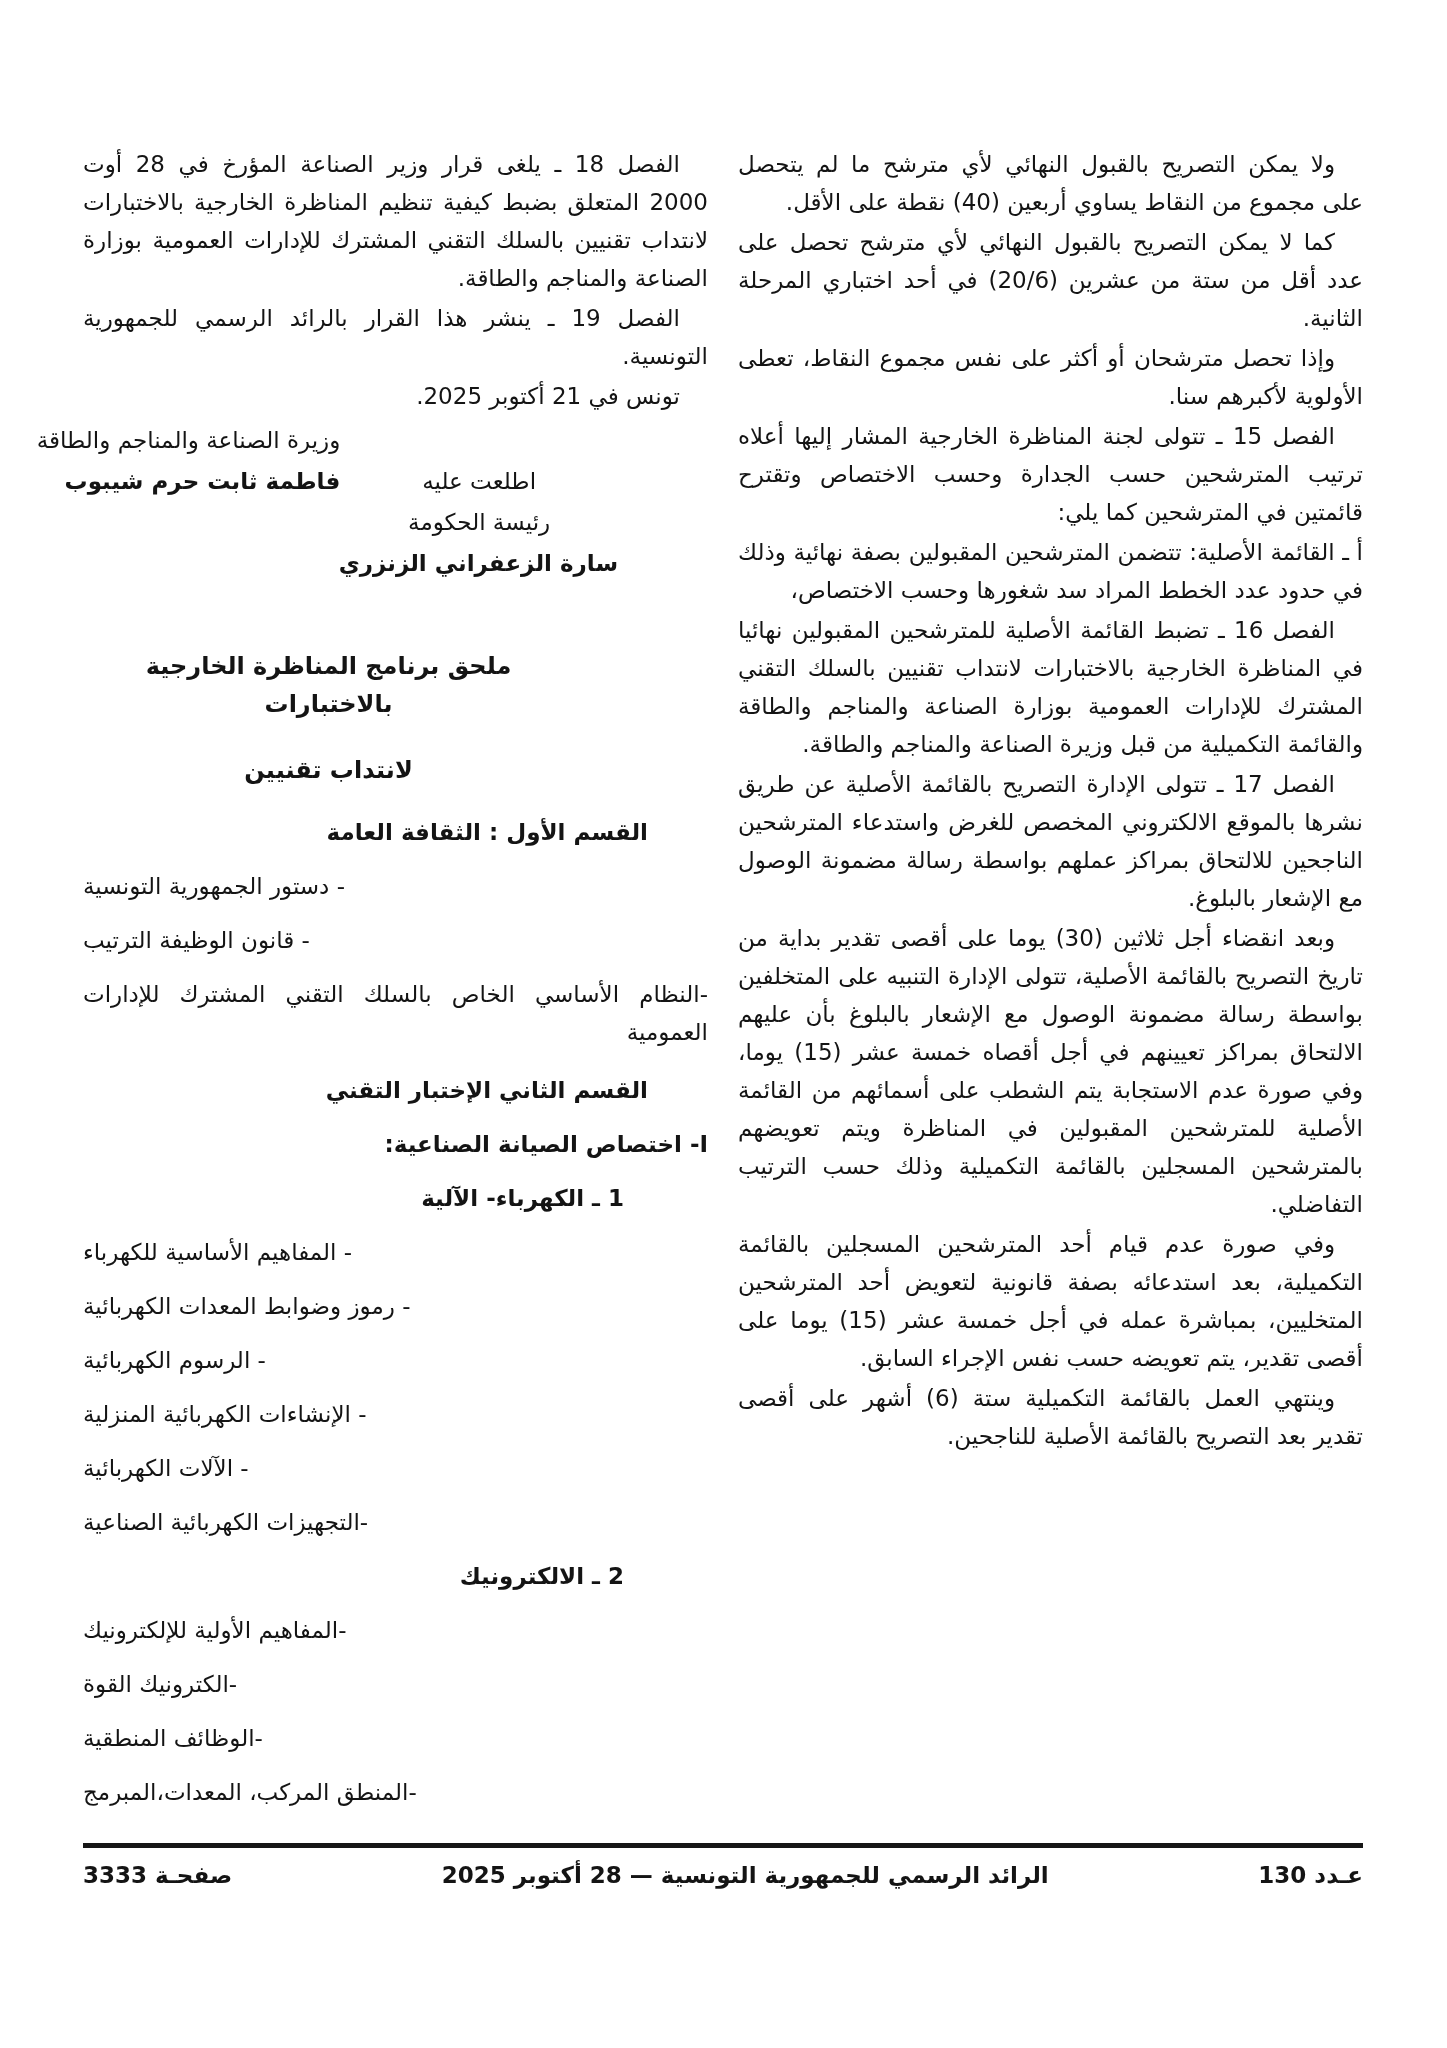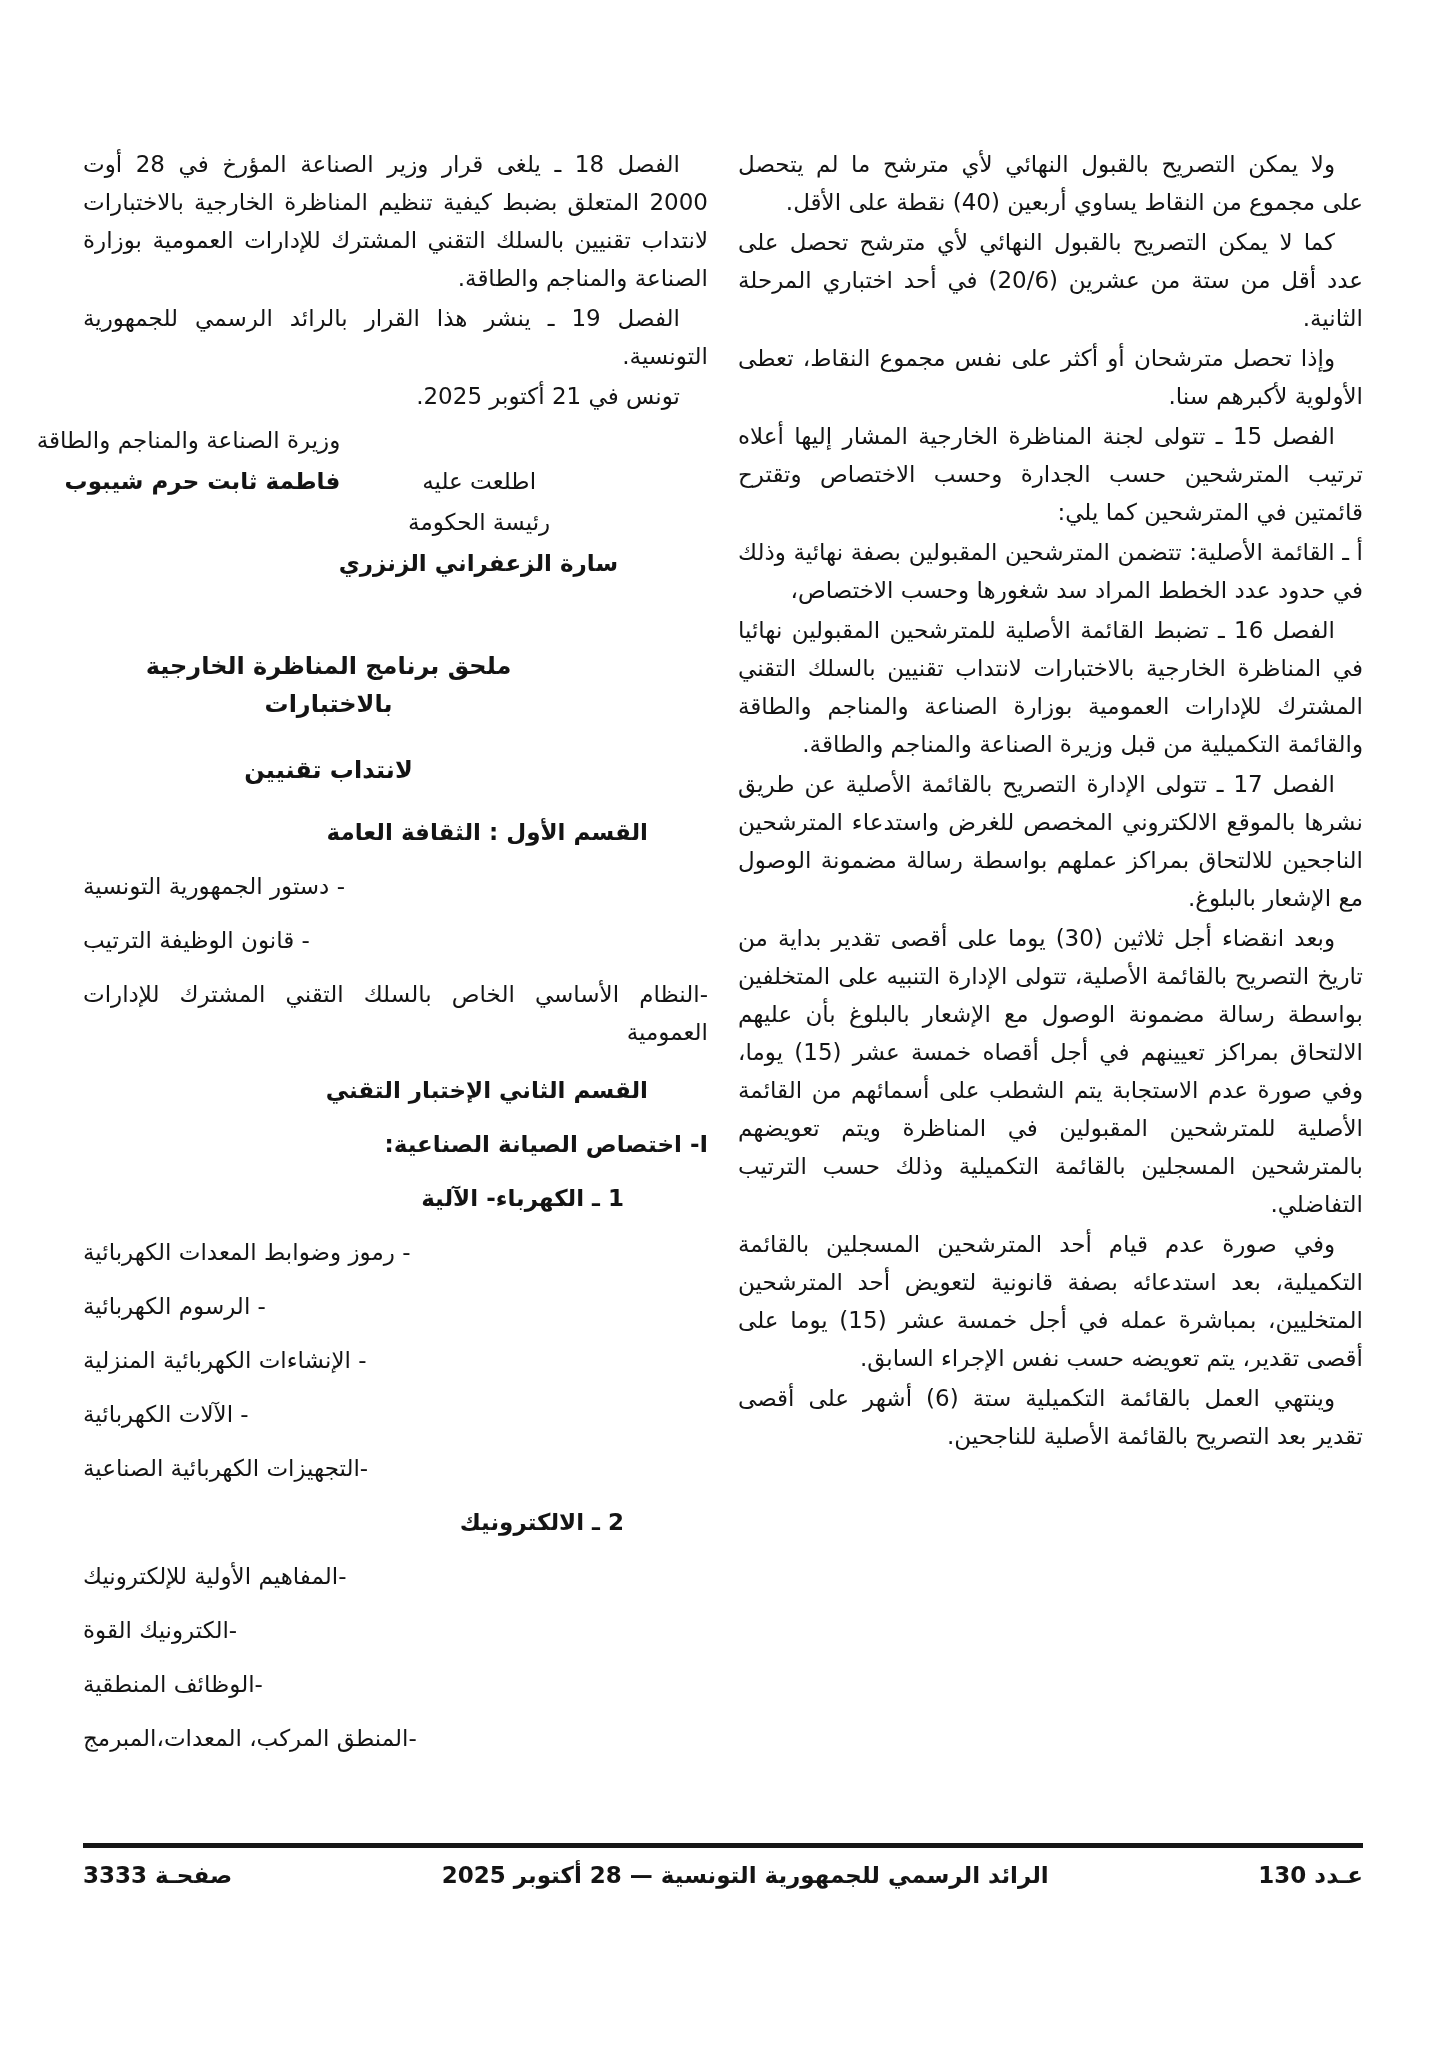--- a/index.html
+++ b/index.html
@@ -159,20 +159,21 @@
 
       <h3 class="section-h">القسم الأول : الثقافة العامة</h3>
       <p class="list-item">- دستور الجمهورية التونسية</p>
       <p class="list-item">- قانون الوظيفة الترتيب</p>
       <p class="list-item long">-النظام الأساسي الخاص بالسلك التقني المشترك للإدارات العمومية</p>
 
       <h3 class="section-h s2">القسم الثاني الإختبار التقني</h3>
       <h3 class="spec-h">I- اختصاص الصيانة الصناعية:</h3>
 
       <h3 class="sub-h">1 ـ الكهرباء- الآلية</h3>
+      <p class="list-item">- المفاهيم الأساسية للكهرباء</p>
       <p class="list-item">- رموز وضوابط المعدات الكهربائية</p>
       <p class="list-item">- الرسوم الكهربائية</p>
       <p class="list-item">- الإنشاءات الكهربائية المنزلية</p>
       <p class="list-item">- الآلات الكهربائية</p>
       <p class="list-item">-التجهيزات الكهربائية الصناعية</p>
 
       <h3 class="sub-h">2 ـ الالكترونيك</h3>
       <p class="list-item">-المفاهيم الأولية للإلكترونيك</p>
       <p class="list-item">-الكترونيك القوة</p>
       <p class="list-item">-الوظائف المنطقية</p>

